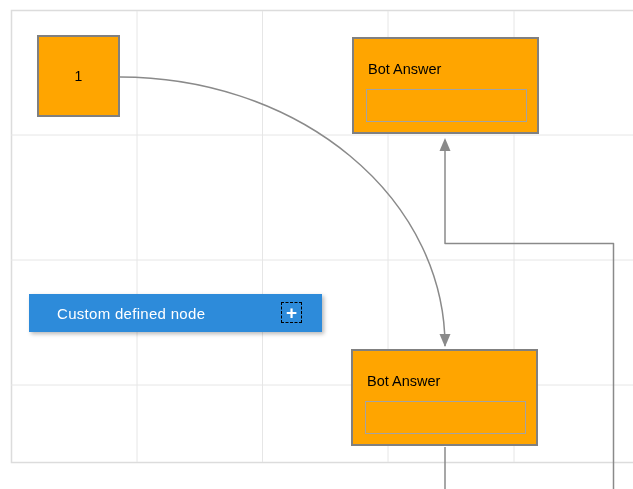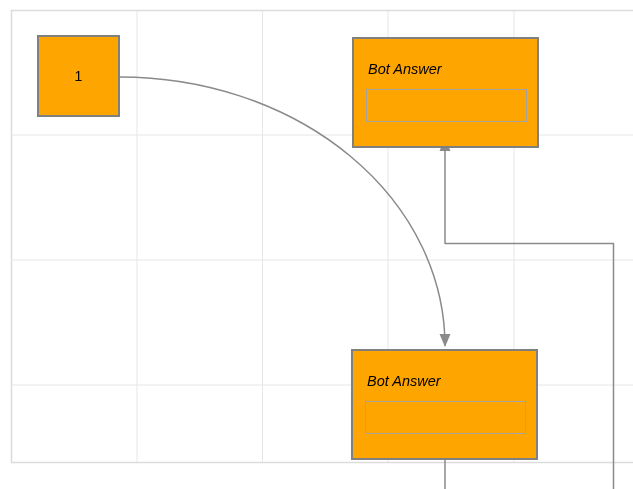--- a/index.html
+++ b/index.html
@@ -19,21 +19,21 @@
     box-sizing: border-box;
     background: #FFA500;
     border: 2px solid #808080;
   }
   .node-square {
     left: 37px; top: 35px; width: 83px; height: 82px;
     display: flex; align-items: center; justify-content: center;
     font-size: 14px; color: #000;
   }
   .node-bot {
-    width: 187px; height: 111px; font-style: italic;
+    width: 187px; height: 97px;
   }
   .node-bot-top  { left: 352px; top: 37px; }
   .node-bot-bottom { left: 351px; top: 349px; }
   .node-bot .bot-title {
     position: absolute; left: 14px; top: 22px;
     font-size: 14.5px; color: #000; white-space: nowrap;
   }
   .node-bot .bot-field {
     position: absolute; left: 12px; top: 50px;
     width: 161px; height: 33px;
@@ -110,14 +110,20 @@
   <div class="node node-bot node-bot-top">
     <div class="bot-title">Bot Answer</div>
     <div class="bot-field"></div>
   </div>
 
   <div class="node node-bot node-bot-bottom">
     <div class="bot-title">Bot Answer</div>
     <div class="bot-field"></div>
   </div>
 
+  <div class="custom-node-btn">
+    <span class="btn-label">Custom defined node</span>
+    <span class="plus-box">
+      <span>+</span>
+    </span>
+  </div>
 
 </div>
 
 </body></html>

